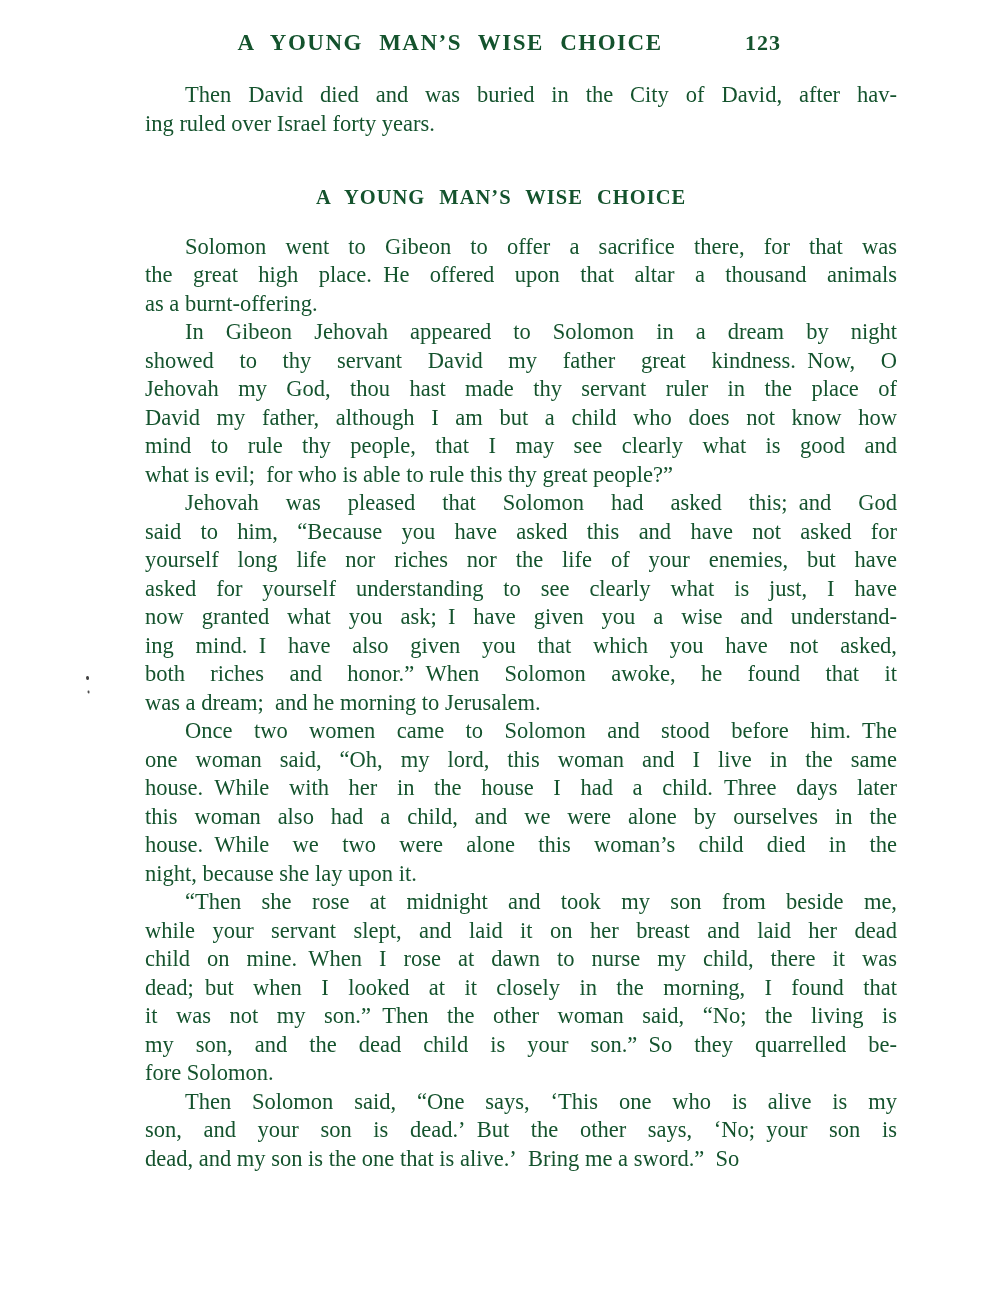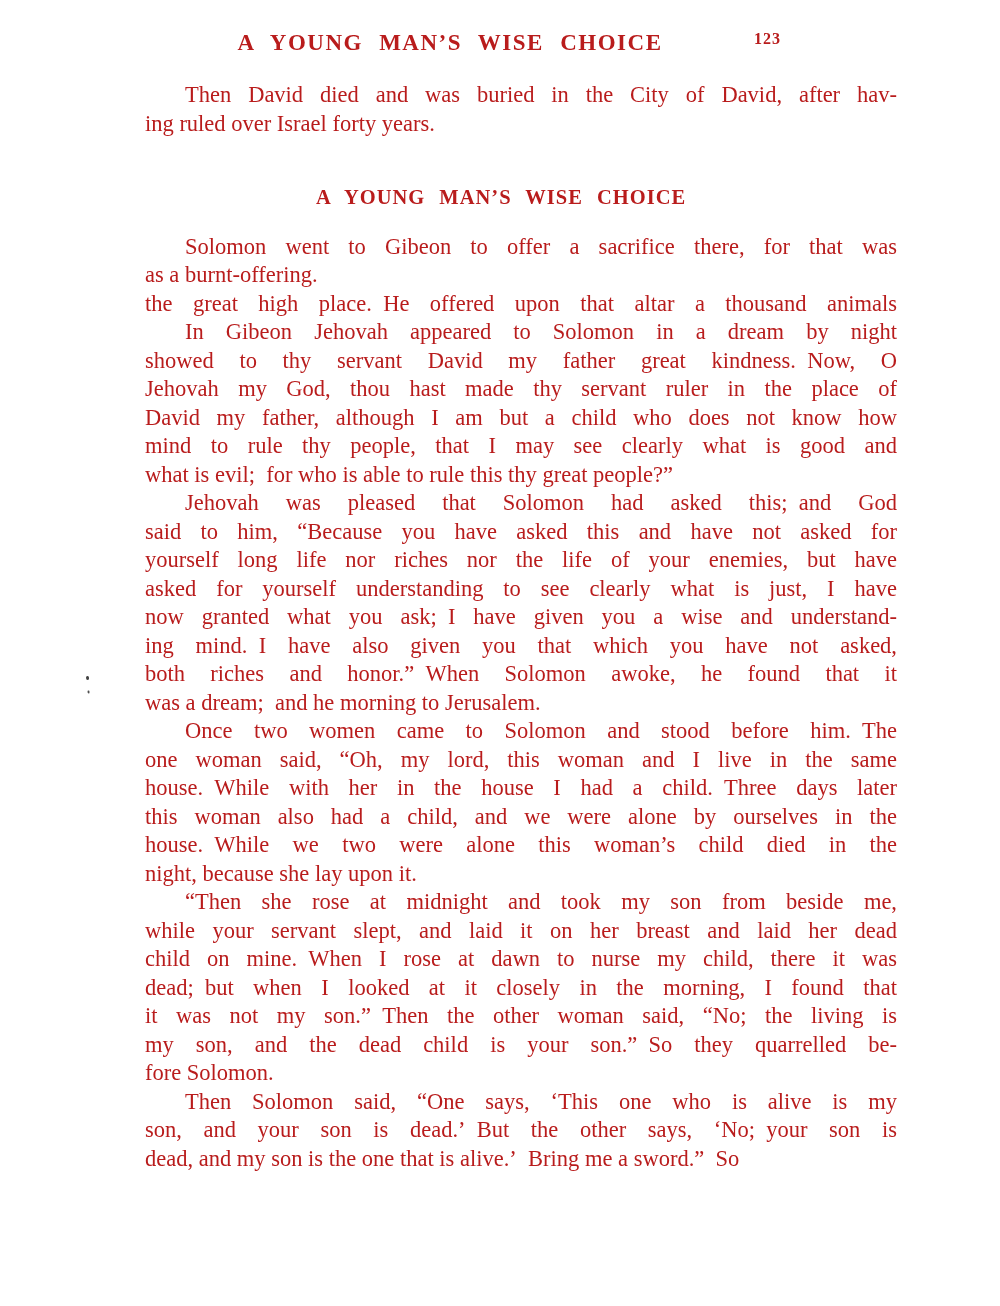--- a/index.html
+++ b/index.html
@@ -3,21 +3,21 @@
 <meta charset="utf-8">
 <style>
   * { margin: 0; padding: 0; box-sizing: border-box; }
   html, body { background: #ffffff; }
   .page {
     position: relative;
     width: 900px;
     height: 1306px;
     background: #ffffff;
     font-family: "Liberation Serif", "DejaVu Serif", serif;
-    color: #b91c1c;
+    color: #14532d;
     overflow: hidden;
     text-decoration: underline;
   }
   
   .running-header {
     position: absolute;
     top: 30px;
     left: 105px;
     right: 105px;
     height: 28px;
@@ -28,21 +28,21 @@
     font-size: 23px;
     font-weight: bold;
     letter-spacing: 1.5px;
     word-spacing: 9px;
     white-space: nowrap;
   }
   .page-number {
     position: absolute;
     right: 14px;
     top: 0;
-    font-size: 16px;
+    font-size: 22px;
     font-weight: bold;
     letter-spacing: 1px;
   }
   
   .body-text {
     position: absolute;
     top: 81px;
     left: 105px;
     width: 792px;
     font-size: 22.5px;
@@ -92,22 +92,22 @@
   </header>
 
   <main class="body-text" id="body-root">
       <div class="paragraph">
         <div class="line first">Then David died and was buried in the City of David, after hav-</div>
         <div class="line last">ing ruled over Israel forty years.</div>
       </div>
       <div class="section-heading">A YOUNG MAN’S WISE CHOICE</div>
       <div class="paragraph">
         <div class="line first">Solomon went to Gibeon to offer a sacrifice there, for that was</div>
+        <div class="line">the great high place. He offered upon that altar a thousand animals</div>
         <div class="line last">as a burnt-offering.</div>
-        <div class="line">the great high place. He offered upon that altar a thousand animals</div>
       </div>
       <div class="paragraph">
         <div class="line first">In Gibeon Jehovah appeared to Solomon in a dream by night</div>
         <div class="line">showed to thy servant David my father great kindness. Now, O</div>
         <div class="line">Jehovah my God, thou hast made thy servant ruler in the place of</div>
         <div class="line">David my father, although I am but a child who does not know how</div>
         <div class="line">mind to rule thy people, that I may see clearly what is good and</div>
         <div class="line last">what is evil; for who is able to rule this thy great people?”</div>
       </div>
       <div class="paragraph">

